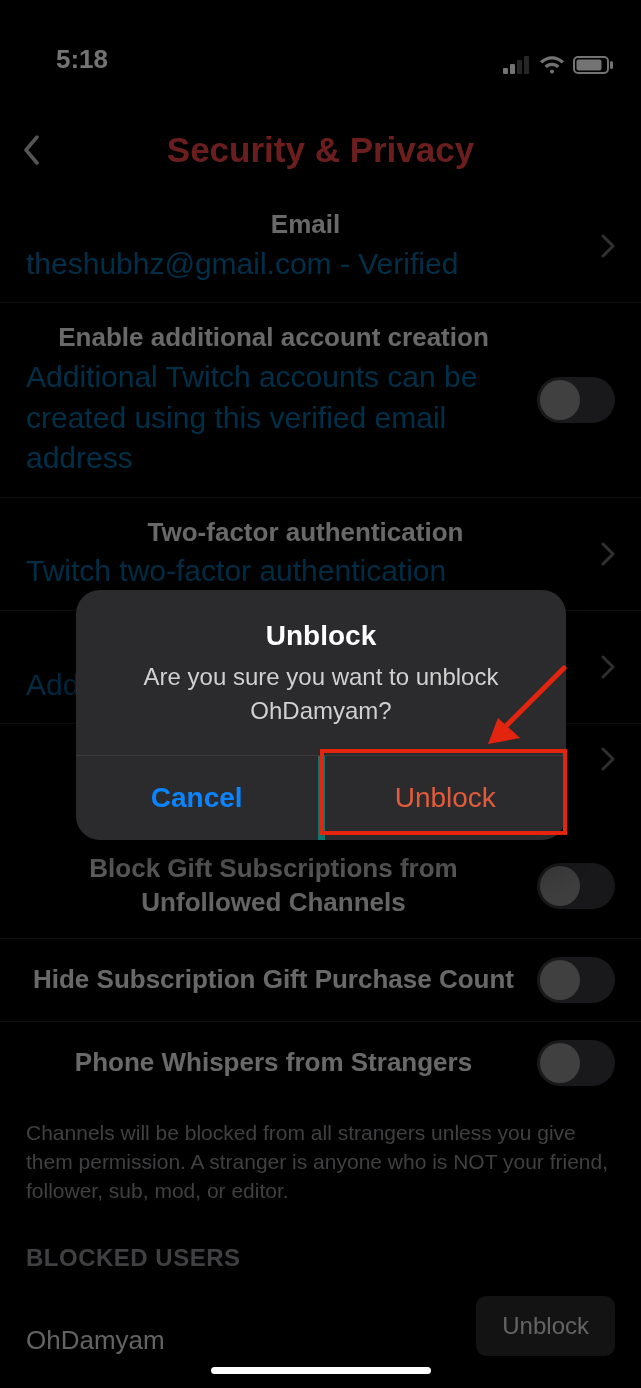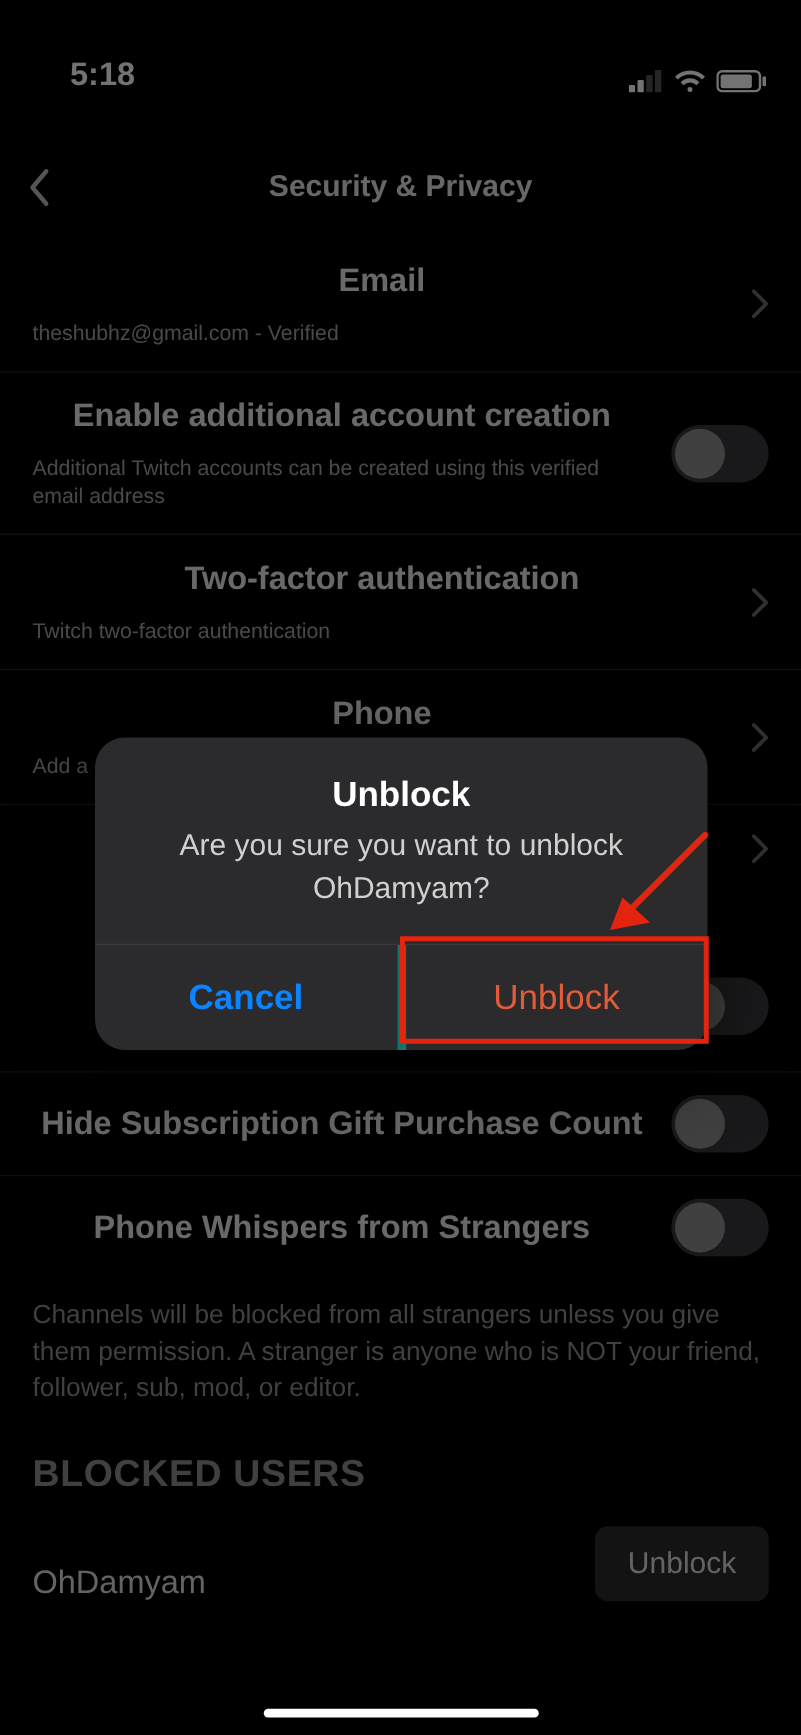--- a/index.html
+++ b/index.html
@@ -9,34 +9,34 @@
     .status-bar { position: absolute; top: 0; left: 0; right: 0; height: 75px; display: flex; align-items: flex-end; justify-content: space-between; padding: 14px 28px 0 56px; font-size: 26px; font-weight: 600; }
     .status-right { display: flex; align-items: center; gap: 8px; }
     .status-right svg { display: block; }
 
     
     .page { position: absolute; top: 0; left: 0; right: 0; bottom: 0; padding-top: 110px; }
     .dim-overlay { position: absolute; inset: 0; background: rgba(0,0,0,0.55); pointer-events: none; z-index: 5; }
 
     .nav-bar { height: 80px; display: flex; align-items: center; justify-content: center; position: relative; }
     .nav-back { position: absolute; left: 22px; top: 50%; transform: translateY(-50%); width: 30px; height: 40px; display:flex; align-items:center; }
-    .nav-title { font-size: 24px; font-weight: 700; color: #e5e5e5; }
+    .nav-title { font-size: 35px; font-weight: 700; color: #ef4444; }
 
     .list { }
     .row { padding: 18px 26px; border-bottom: 1px solid #232323; display: flex; align-items: center; justify-content: space-between; gap: 16px; }
     .row.noborder { border-bottom: none; }
     .row-text { flex: 1; min-width: 0; }
     .row-title { font-size: 26px; font-weight: 600; color: #e8e8e8; line-height: 1.3; text-align: center; }
-    .row-sub   { font-size: 17px; color: #a3a3a3; line-height: 1.35; margin-top: 14px; }
+    .row-sub   { font-size: 30px; color: #0369a1; line-height: 1.35; margin-top: 2px; }
     .chevron   { color: #6d6d72; flex: none; }
     .toggle    { width: 78px; height: 46px; border-radius: 23px; background: #39393d; position: relative; flex: none; }
     .toggle::after { content: ""; position: absolute; width: 40px; height: 40px; border-radius: 50%; background: #8e8e8e; top: 3px; left: 3px; }
 
     .footer-note { font-size: 21px; color: #8e8e93; line-height: 1.4; padding: 14px 26px 30px; }
-    .section-header { font-size: 30px; font-weight: 700; letter-spacing: 0.5px; color: #8e8e93; padding: 8px 26px 14px; }
+    .section-header { font-size: 24px; font-weight: 700; letter-spacing: 0.5px; color: #8e8e93; padding: 8px 26px 14px; }
 
     .blocked-row { display: flex; align-items: flex-end; justify-content: space-between; padding: 10px 26px 24px; }
     .blocked-name { font-size: 26px; font-weight: 500; color: #dcdcdc; }
     .unblock-btn { background: #2b2b2d; color: #dcdcdc; font-size: 24px; font-weight: 500; border: none; border-radius: 10px; padding: 16px 26px; }
 
     
     .home-indicator { position: absolute; bottom: 14px; left: 50%; transform: translateX(-50%); width: 220px; height: 7px; border-radius: 4px; background: #fff; z-index: 30; }
 
     
     .modal { position: absolute; z-index: 20; left: 76px; width: 490px; top: 590px; border-radius: 24px; overflow: hidden; background: #2b2b2d; box-shadow: 0 20px 60px rgba(0,0,0,0.6); }

